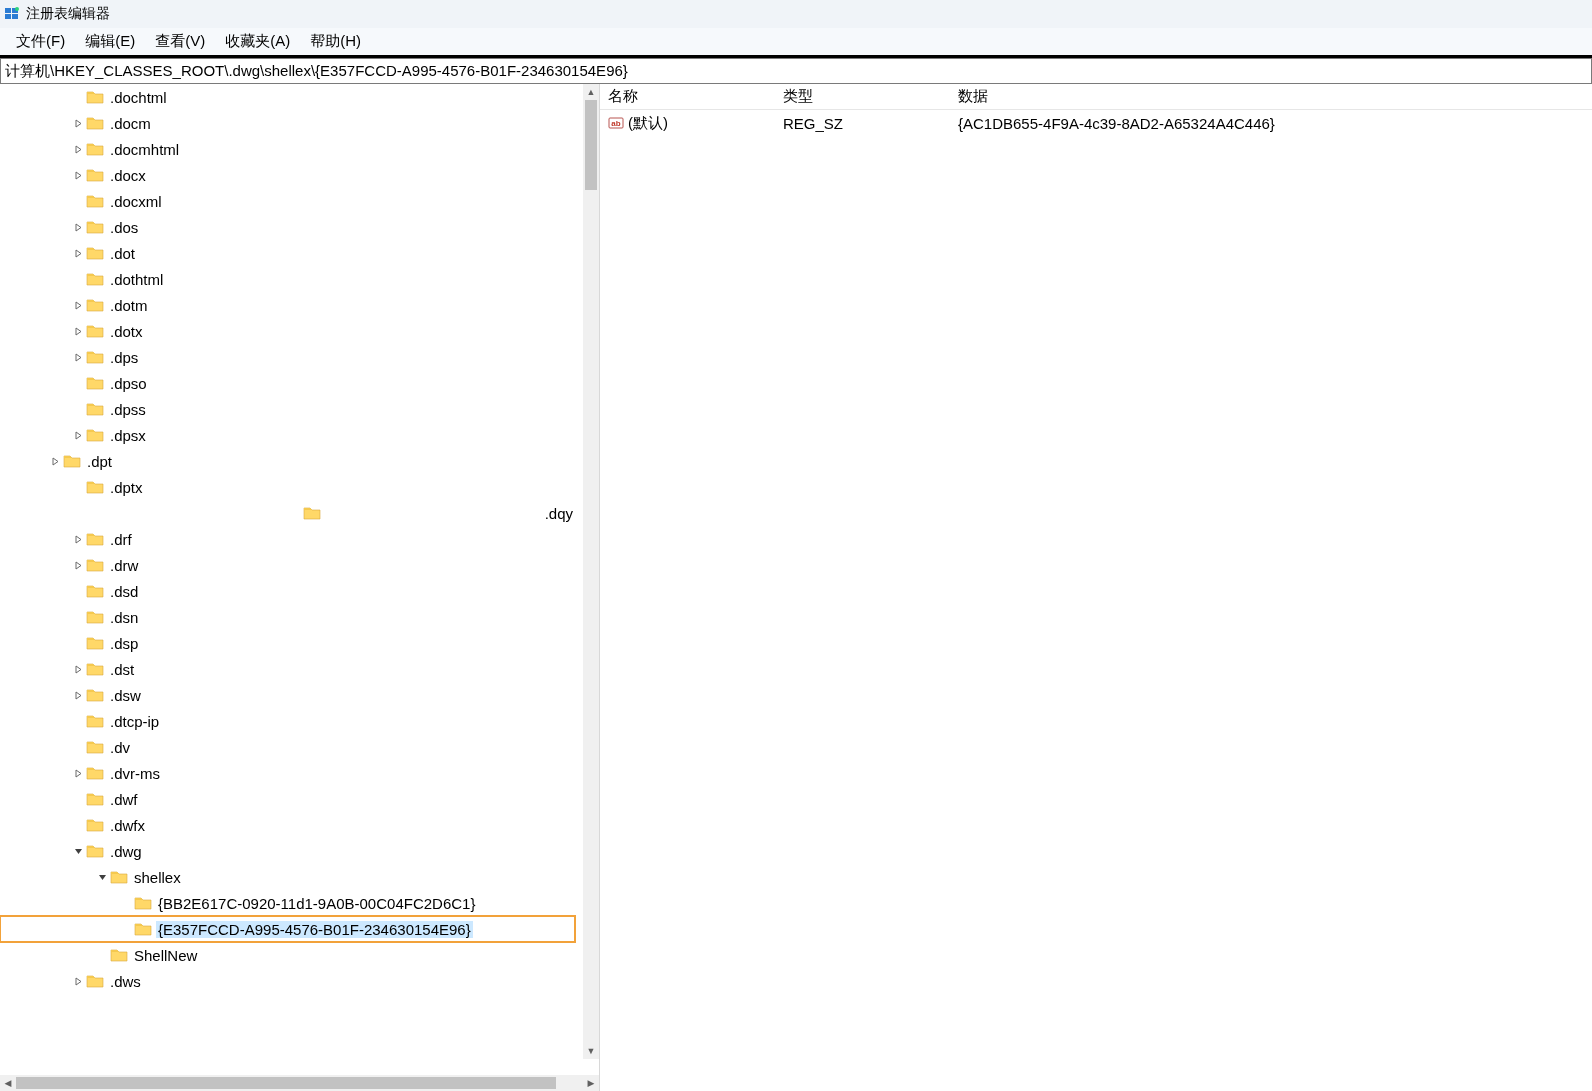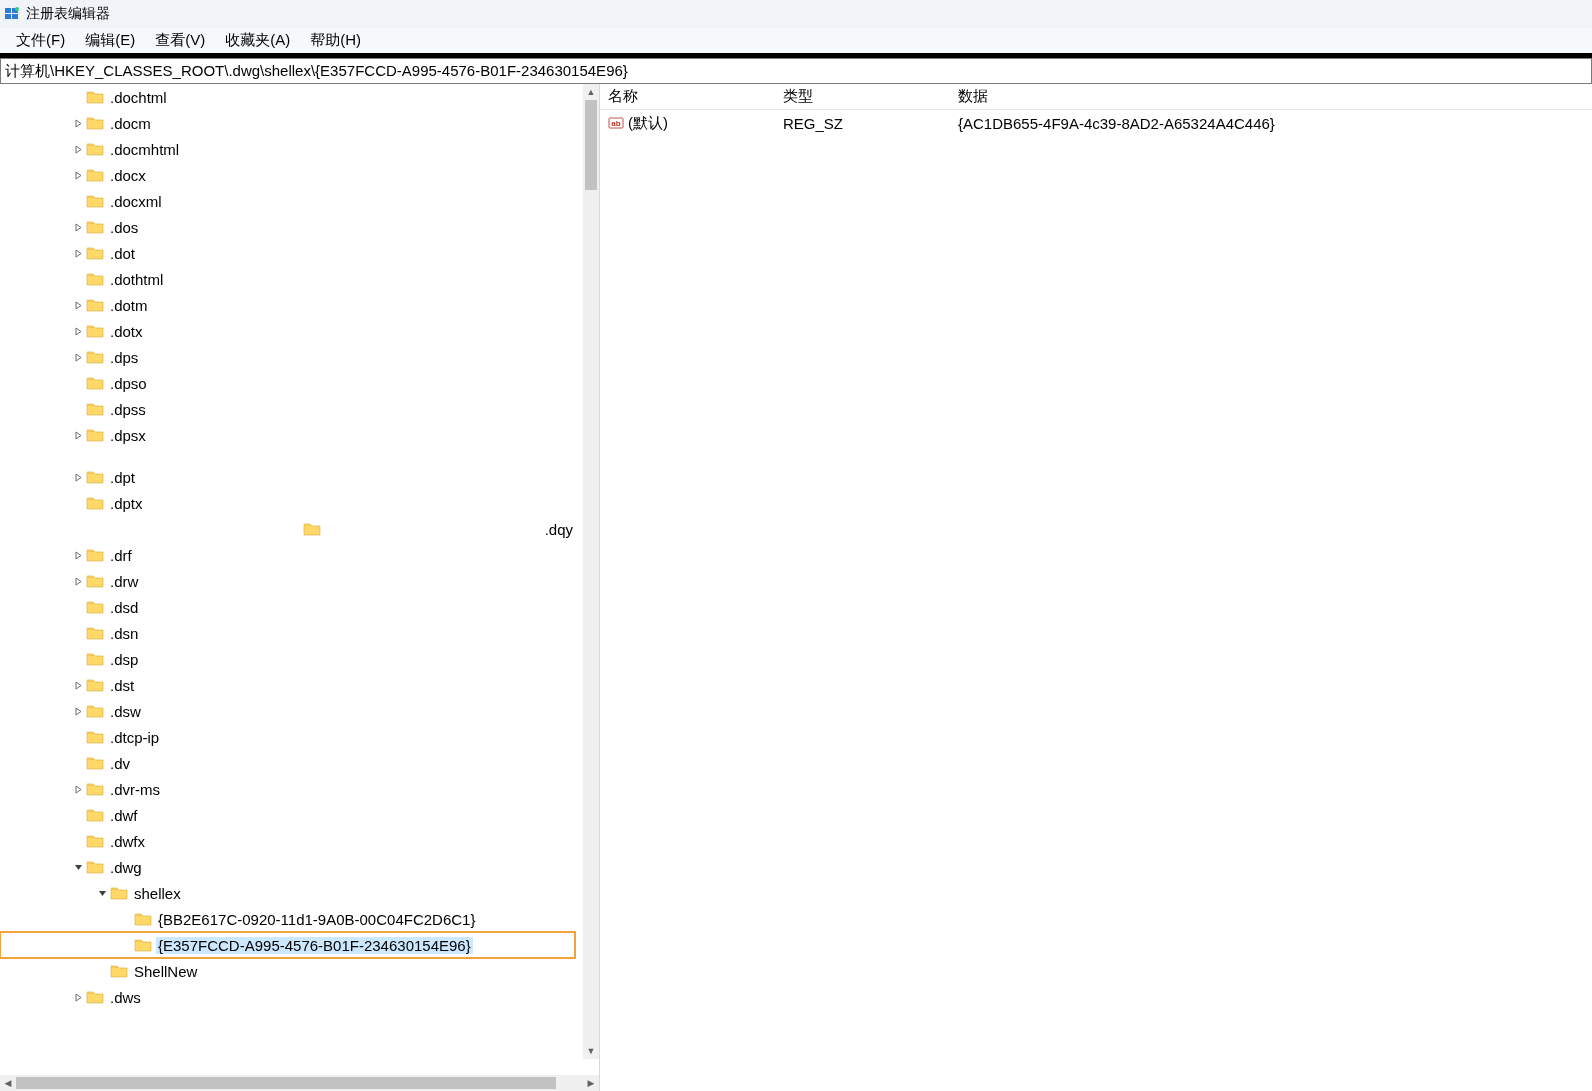--- a/index.html
+++ b/index.html
@@ -1,19 +1,19 @@
 <!DOCTYPE html>
 <html><head>
 <meta charset="utf-8">
 <style>
 * { box-sizing: border-box; margin: 0; padding: 0; font-family: "Microsoft YaHei", "Segoe UI", Tahoma, sans-serif; }
 html, body { width: 1592px; height: 1091px; overflow: hidden; background: #fff; }
 .titlebar { height: 28px; background: #f0f4f8; display: flex; align-items: center; padding-left: 4px; font-size: 14px; color: #000; }
 .titlebar-icon { width: 16px; height: 16px; margin-right: 6px; }
-.menubar { height: 30px; background: #f6f9fc; display: flex; align-items: center; padding-left: 6px; font-size: 15px; border-bottom: 5px solid #000000; }
+.menubar { height: 30px; background: #f6f9fc; display: flex; align-items: center; padding-left: 6px; font-size: 15px; border-bottom: 3px solid #000000; }
 .menu-item { padding: 3px 10px; cursor: default; }
 .addressbar { height: 26px; border: 1px solid #7a7a7a; margin: 0; display: flex; align-items: center; padding: 0 4px; font-size: 15px; background: #fff; }
 .content { display: flex; height: calc(1091px - 28px - 30px - 26px); }
 .tree-pane { width: 600px; border-right: 1px solid #d8d8d8; position: relative; display: flex; flex-direction: column; }
 .tree-scroll { flex: 1; overflow: hidden; position: relative; }
 .tree-list { position: absolute; top: 0; left: 0; right: 24px; }
 .tree-row { height: 26px; display: flex; align-items: center; font-size: 15px; white-space: nowrap; position: relative; }
 .tree-row .expander { width: 12px; height: 12px; display: inline-flex; align-items: center; justify-content: center; margin-right: 2px; color: #6a6a6a; font-size: 10px; }
 .tree-row .folder-icon { width: 18px; height: 14px; margin-right: 4px; }
 .tree-row.selected .label-text { background: #cce8ff; }
@@ -205,21 +205,21 @@
               <svg width="9" height="9" viewBox="0 0 9 9">
                 <path d="M2 1l5 3.5L2 8z" fill="none" stroke="#6a6a6a" stroke-width="1"></path>
               </svg>
             </span>
             <svg class="folder-icon" viewBox="0 0 18 14">
               <path d="M1 2h6l2 2h8v9H1z" fill="#ffd868" stroke="#d9a93e" stroke-width="0.6"></path>
               <path d="M1 2h6l2 2H1z" fill="#f5c94f"></path>
             </svg>
             <span class="label-text">.dpsx</span>
           </div>
-          <div class="tree-row" style="padding-left: 72px; margin-top: 16px;">
+          <div class="tree-row" style="padding-left: 49px;">
             <span class="expander">
               <svg width="9" height="9" viewBox="0 0 9 9">
                 <path d="M2 1l5 3.5L2 8z" fill="none" stroke="#6a6a6a" stroke-width="1"></path>
               </svg>
             </span>
             <svg class="folder-icon" viewBox="0 0 18 14">
               <path d="M1 2h6l2 2h8v9H1z" fill="#ffd868" stroke="#d9a93e" stroke-width="0.6"></path>
               <path d="M1 2h6l2 2H1z" fill="#f5c94f"></path>
             </svg>
             <span class="label-text">.dpt</span>

